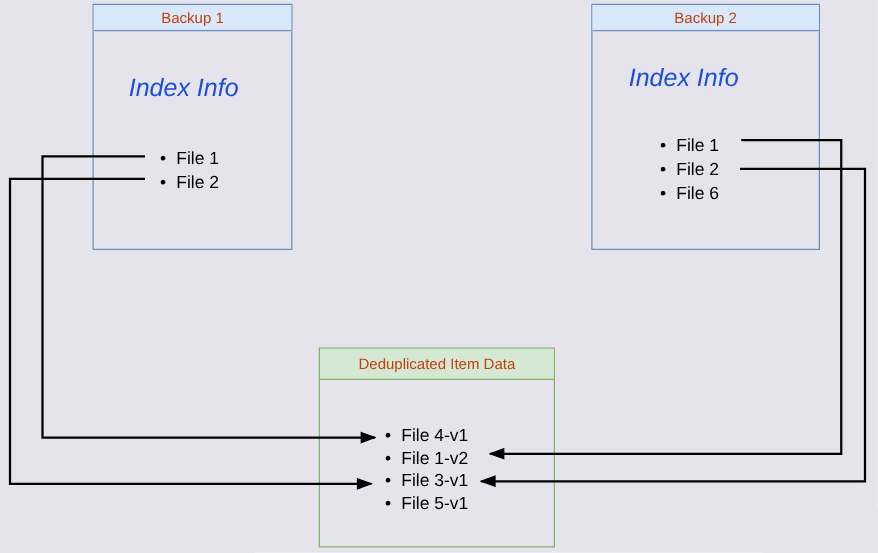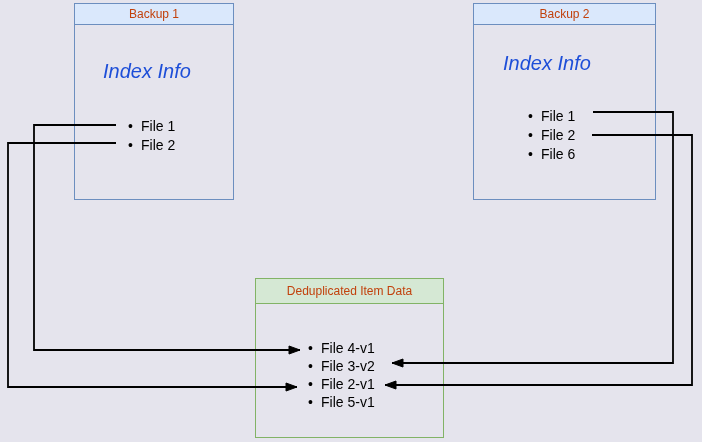--- a/index.html
+++ b/index.html
@@ -140,25 +140,25 @@
 
   <div class="box green" id="dedup">
     <div class="box-title">Deduplicated Item Data</div>
     <ul class="file-list">
       <li>
         <span class="bullet">•</span>
         <span>File 4-v1</span>
       </li>
       <li>
         <span class="bullet">•</span>
-        <span>File 3-v2</span>
+        <span>File 1-v2</span>
       </li>
       <li>
         <span class="bullet">•</span>
-        <span>File 2-v1</span>
+        <span>File 3-v1</span>
       </li>
       <li>
         <span class="bullet">•</span>
         <span>File 5-v1</span>
       </li>
     </ul>
   </div>
 
 </div>
 

